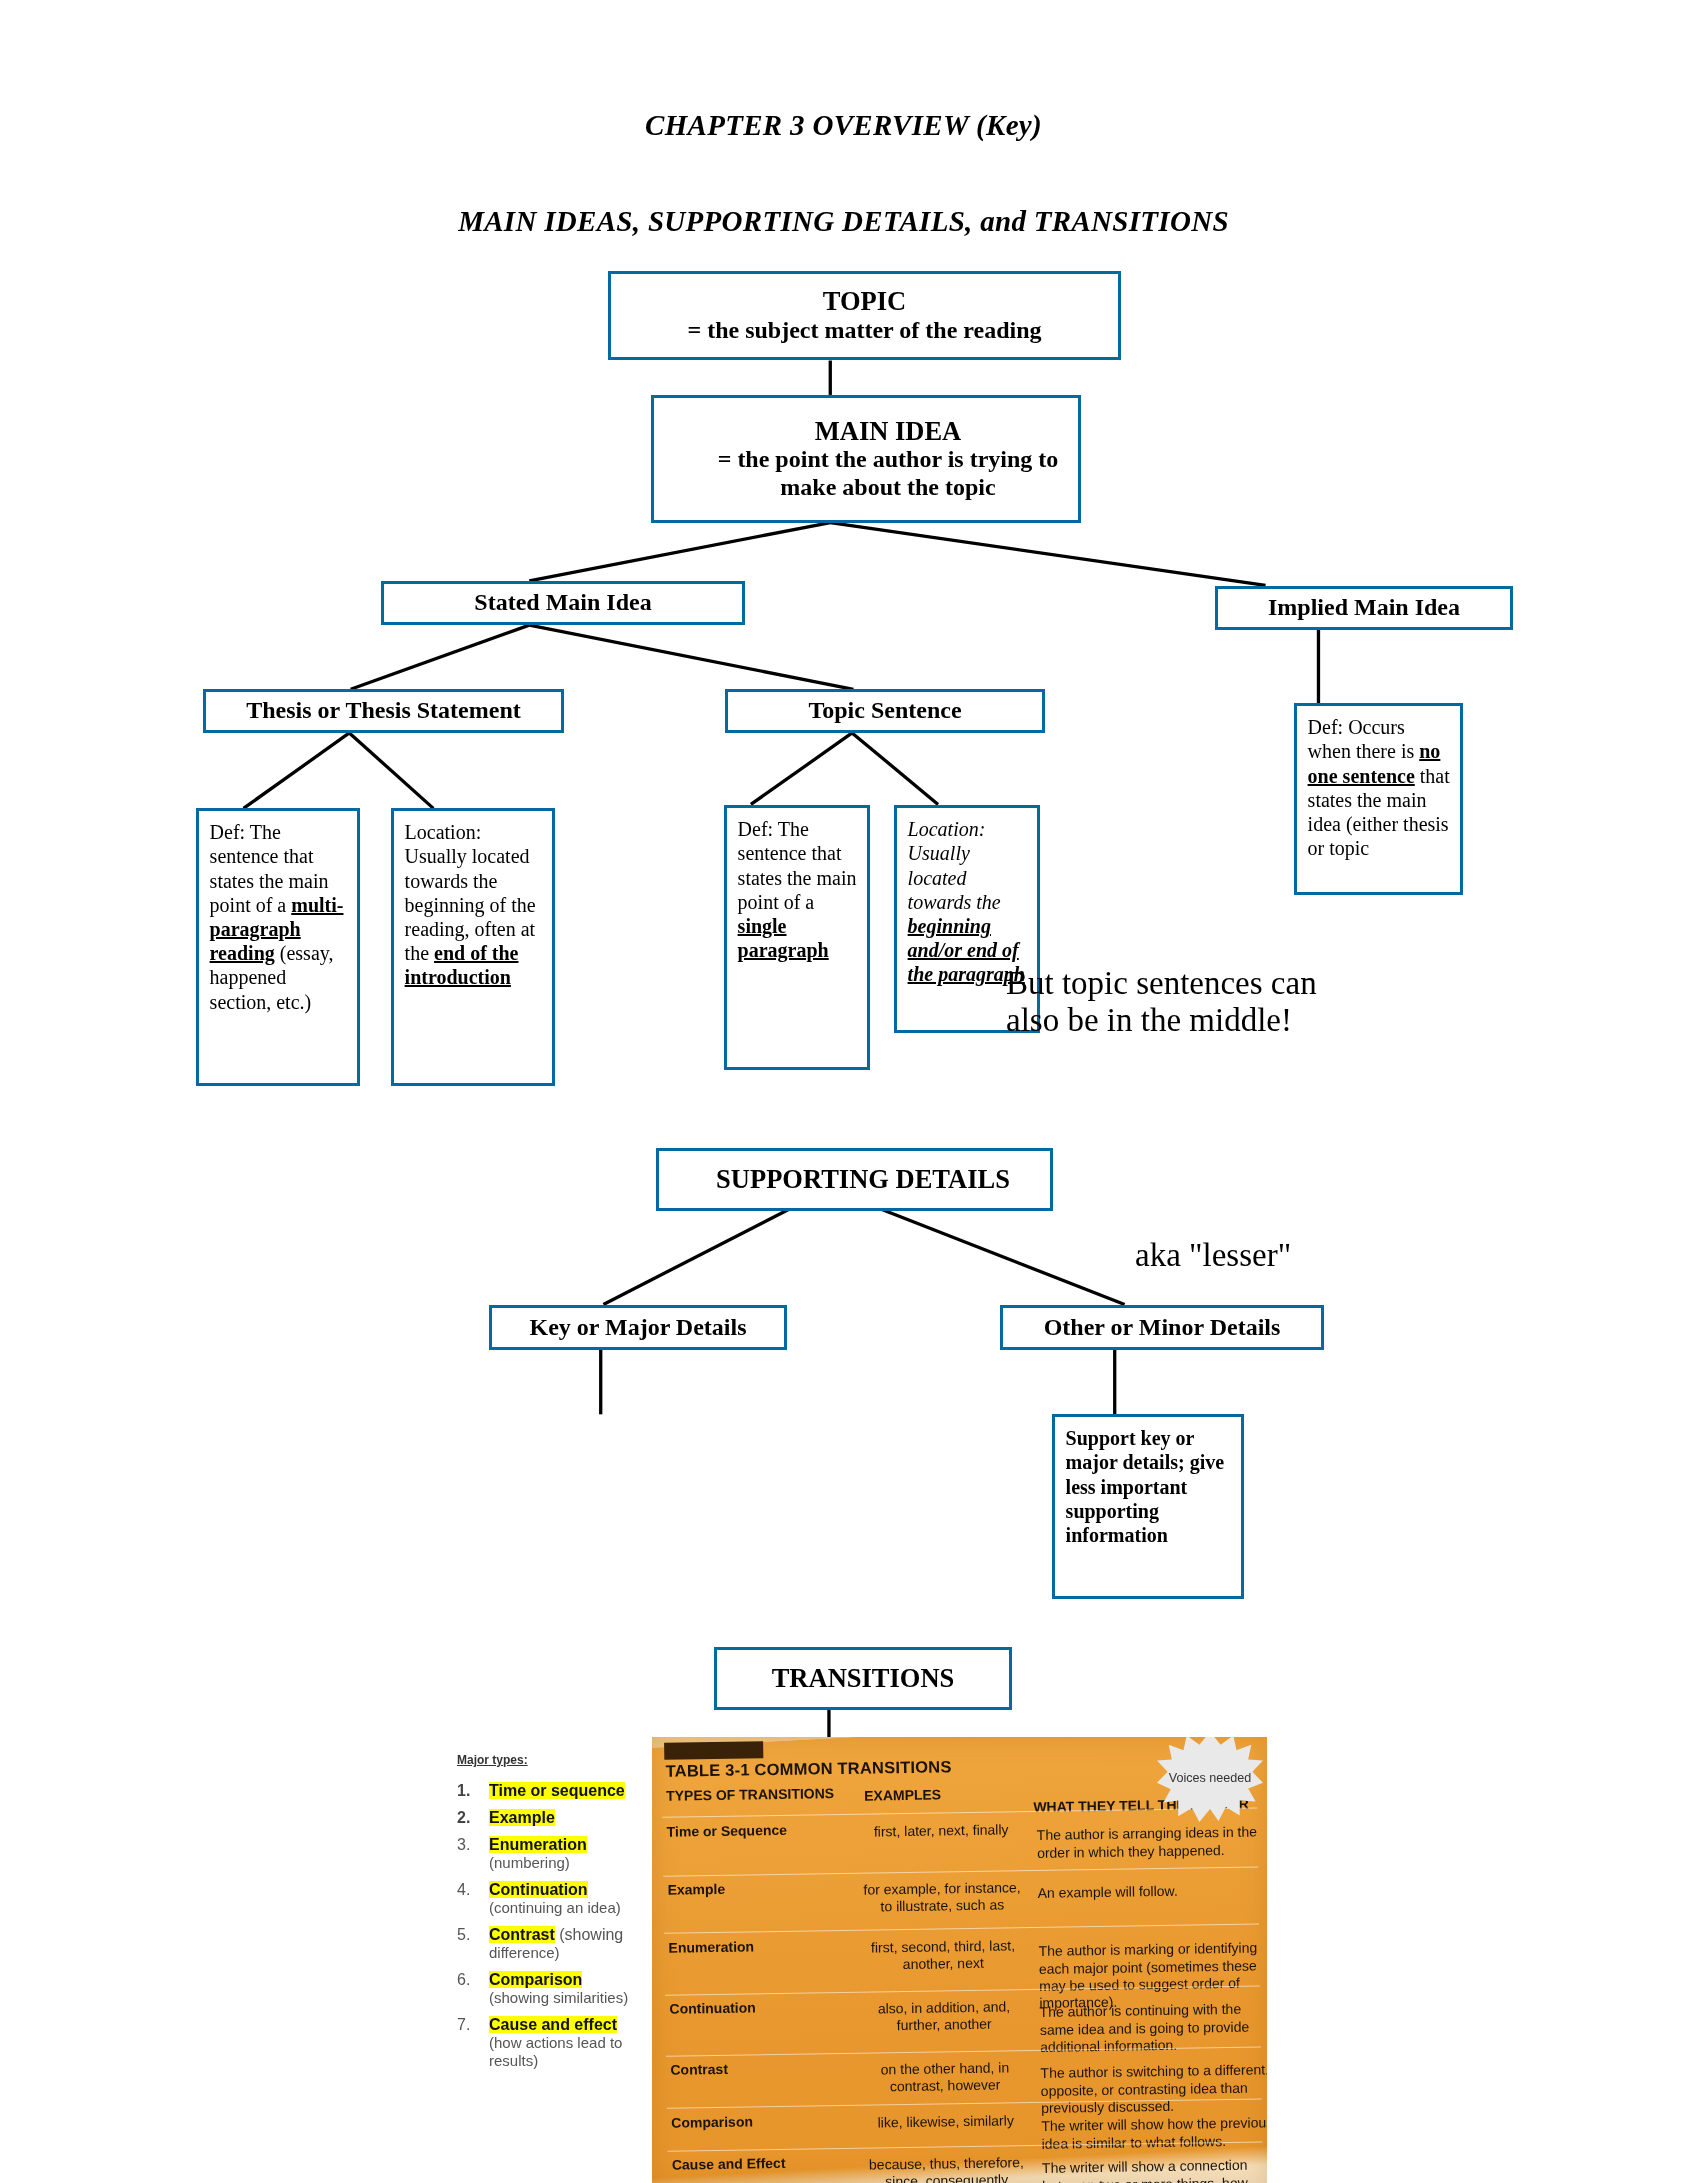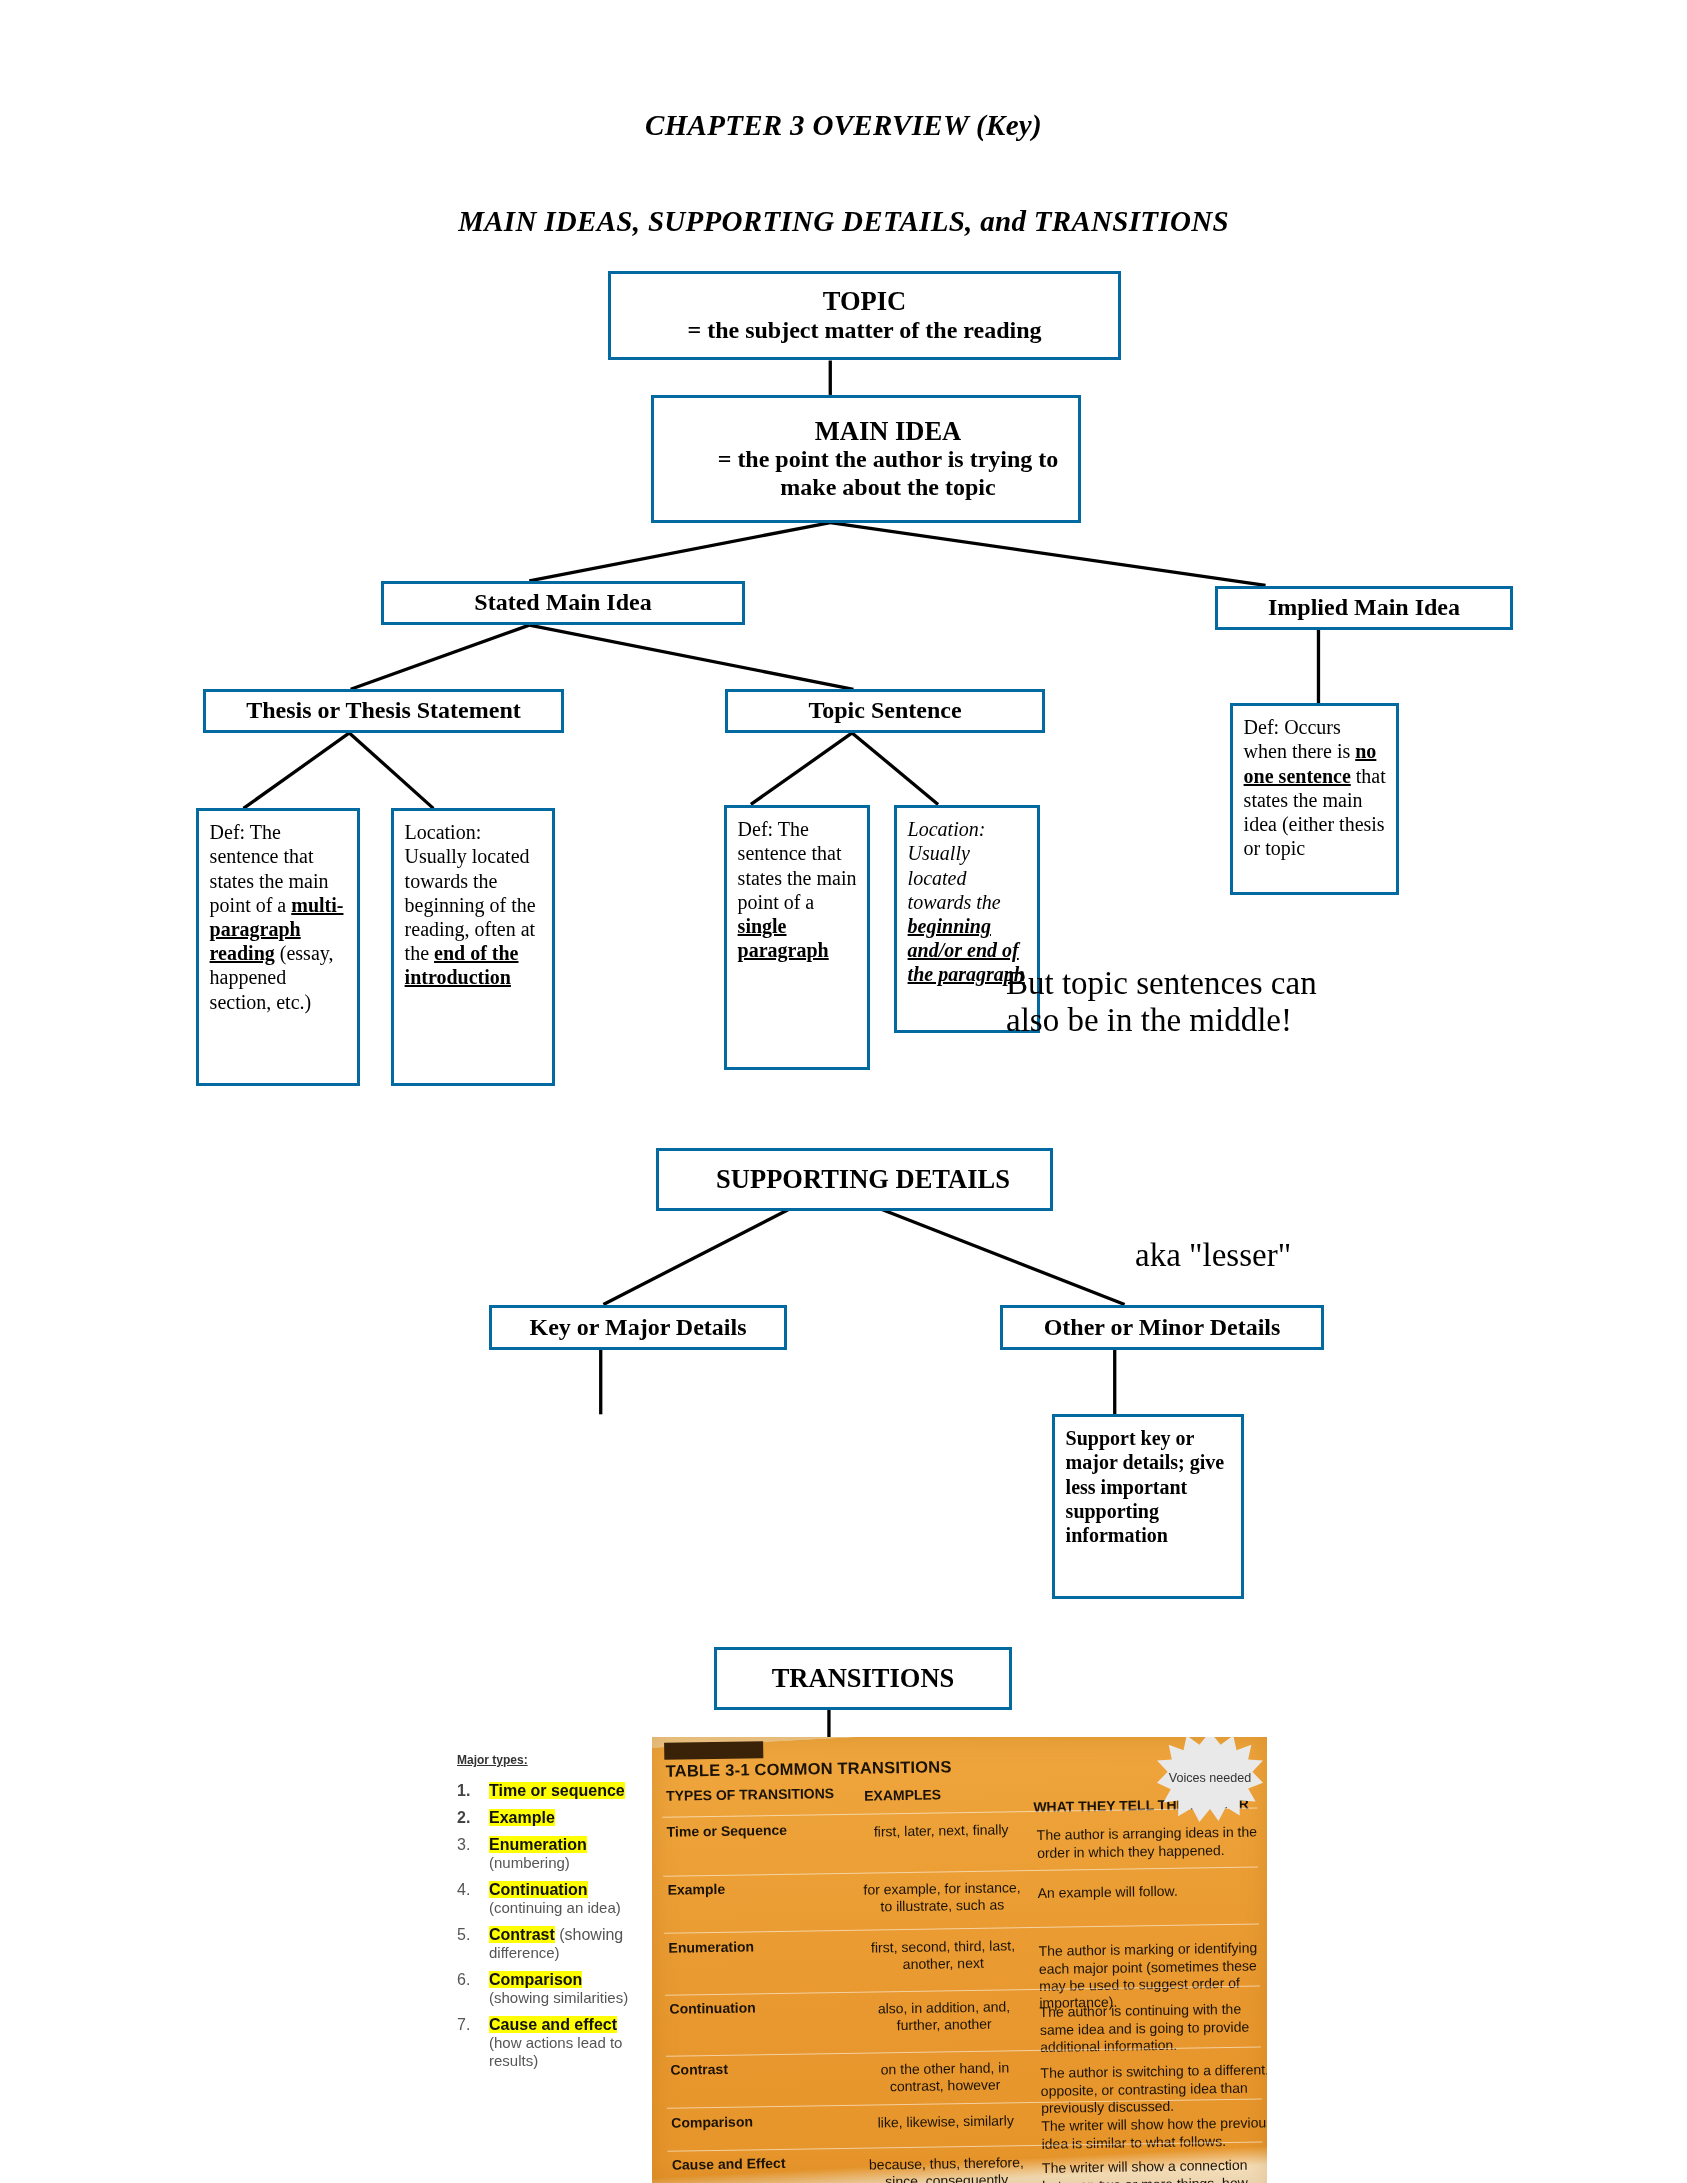--- a/index.html
+++ b/index.html
@@ -306,21 +306,21 @@
       <div class="bx-head ctr">Thesis or Thesis Statement</div>
     </div>
   </div>
 
   <div class="box" style="left:691px; top:689px; width:320px; height:44px;">
     <div class="inner">
       <div class="bx-head ctr">Topic Sentence</div>
     </div>
   </div>
 
-  <div class="box" style="left:1196px; top:703px; width:169px; height:192px;">
+  <div class="box" style="left:1260px; top:703px; width:169px; height:192px;">
     <div class="left-body">
       <span>Def: Occurs when there is </span><span class="u">no one sentence</span><span> that states the main idea (either thesis or topic</span>
     </div>
   </div>
 
   <div class="box" style="left:162px; top:808px; width:164px; height:278px;">
     <div class="left-body">
       <span>Def:  The sentence that states the main point of a </span><span class="u">multi-paragraph reading</span><span> (essay, happened section, etc.)</span>
     </div>
   </div>

